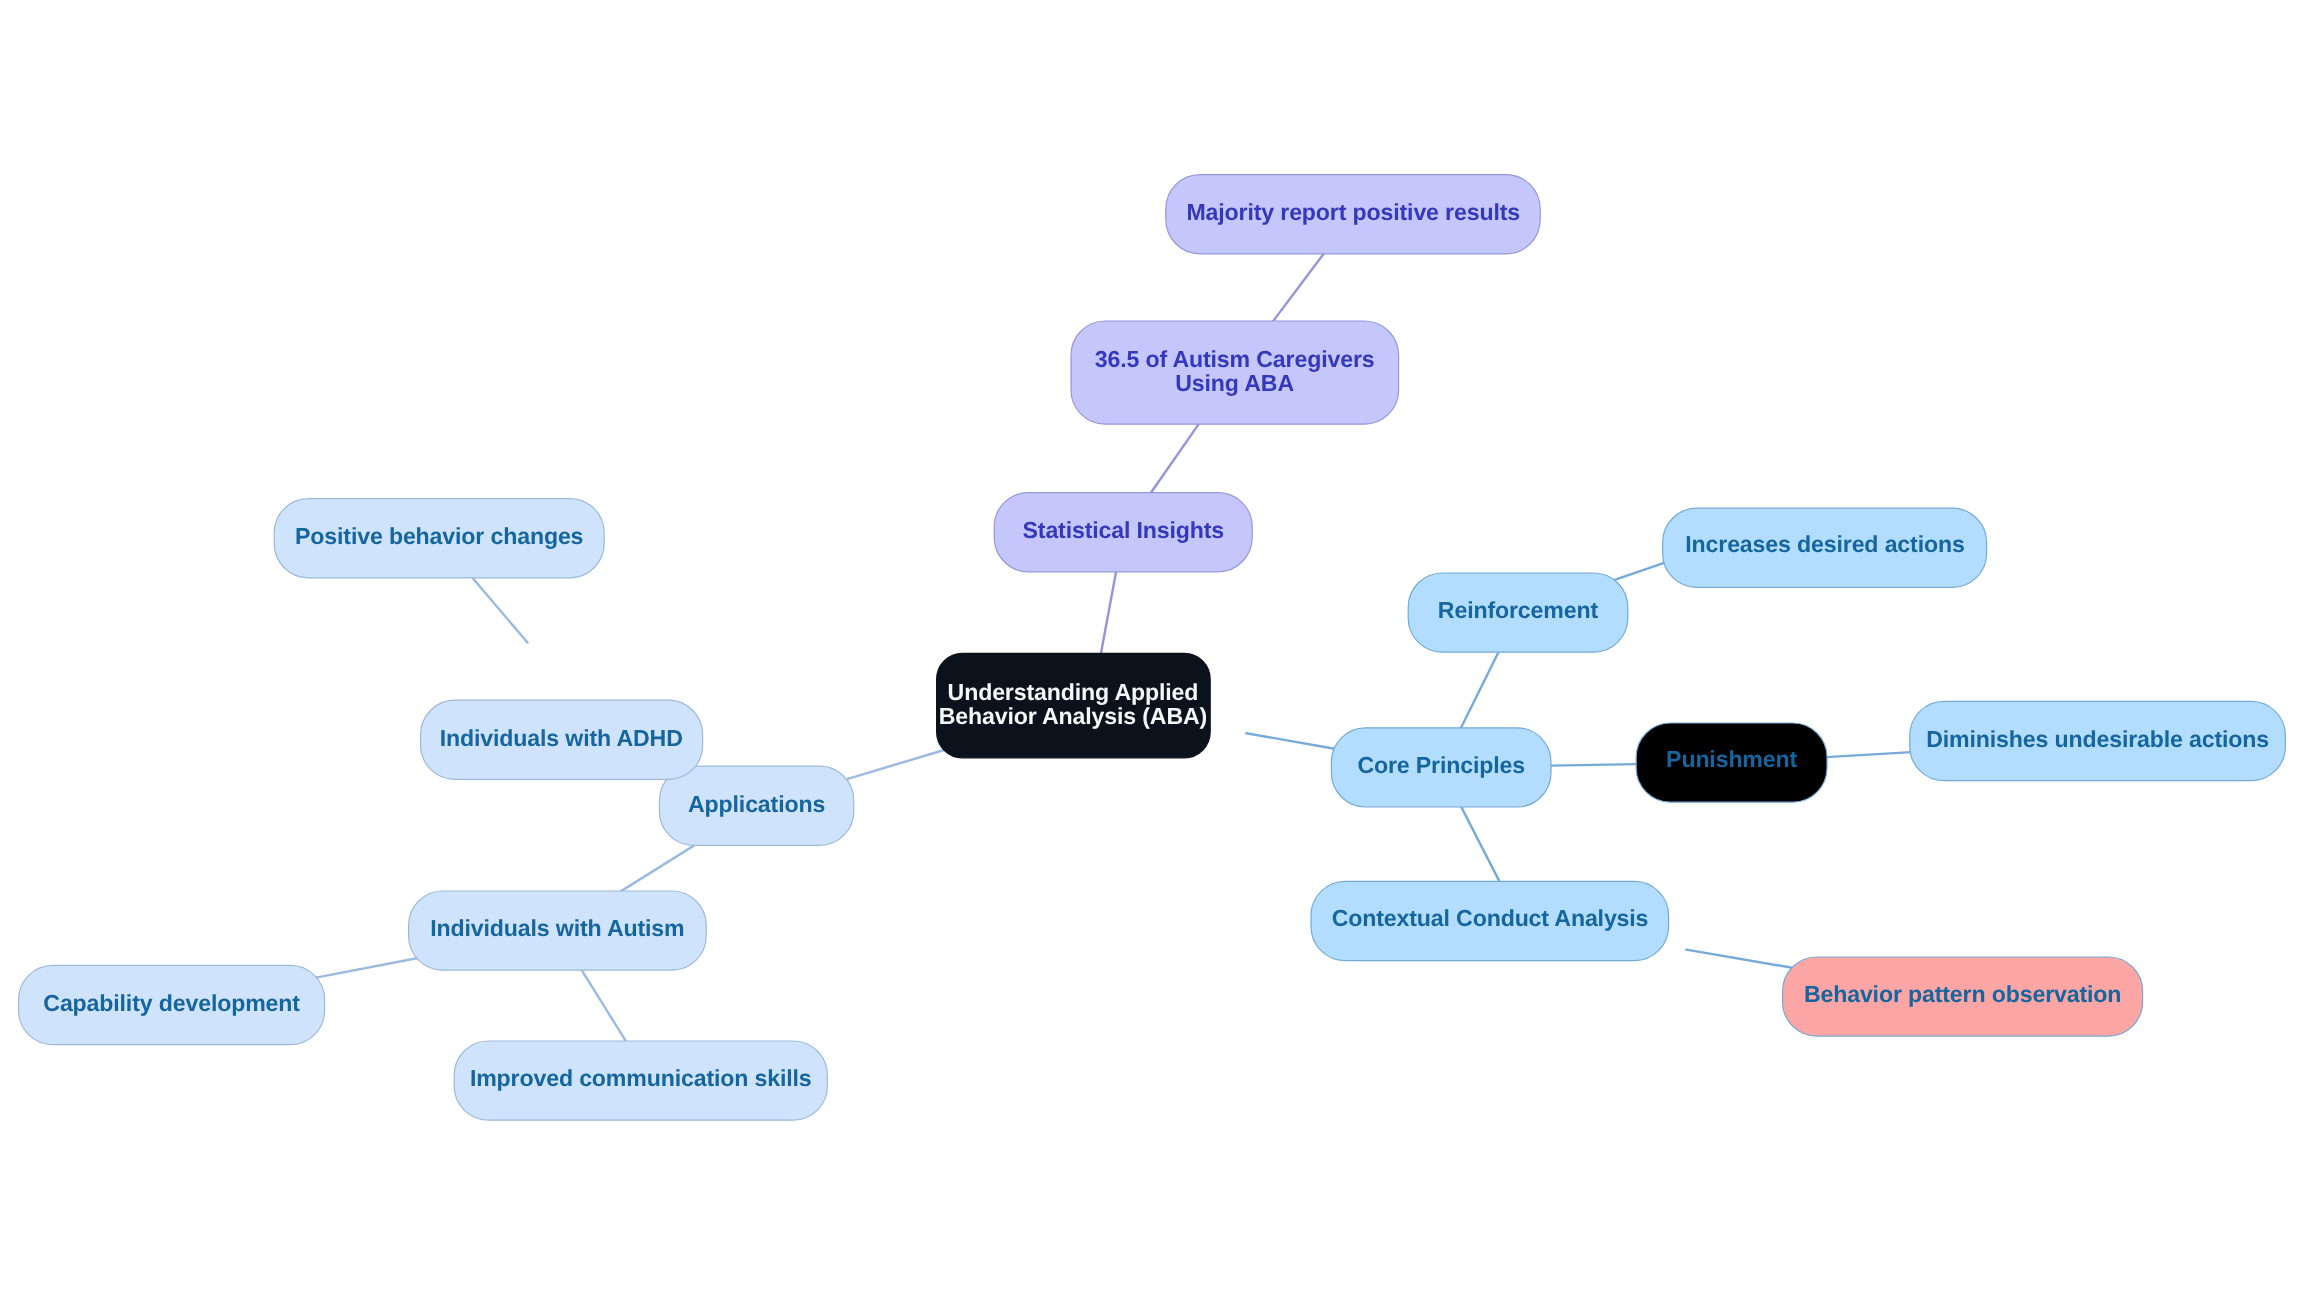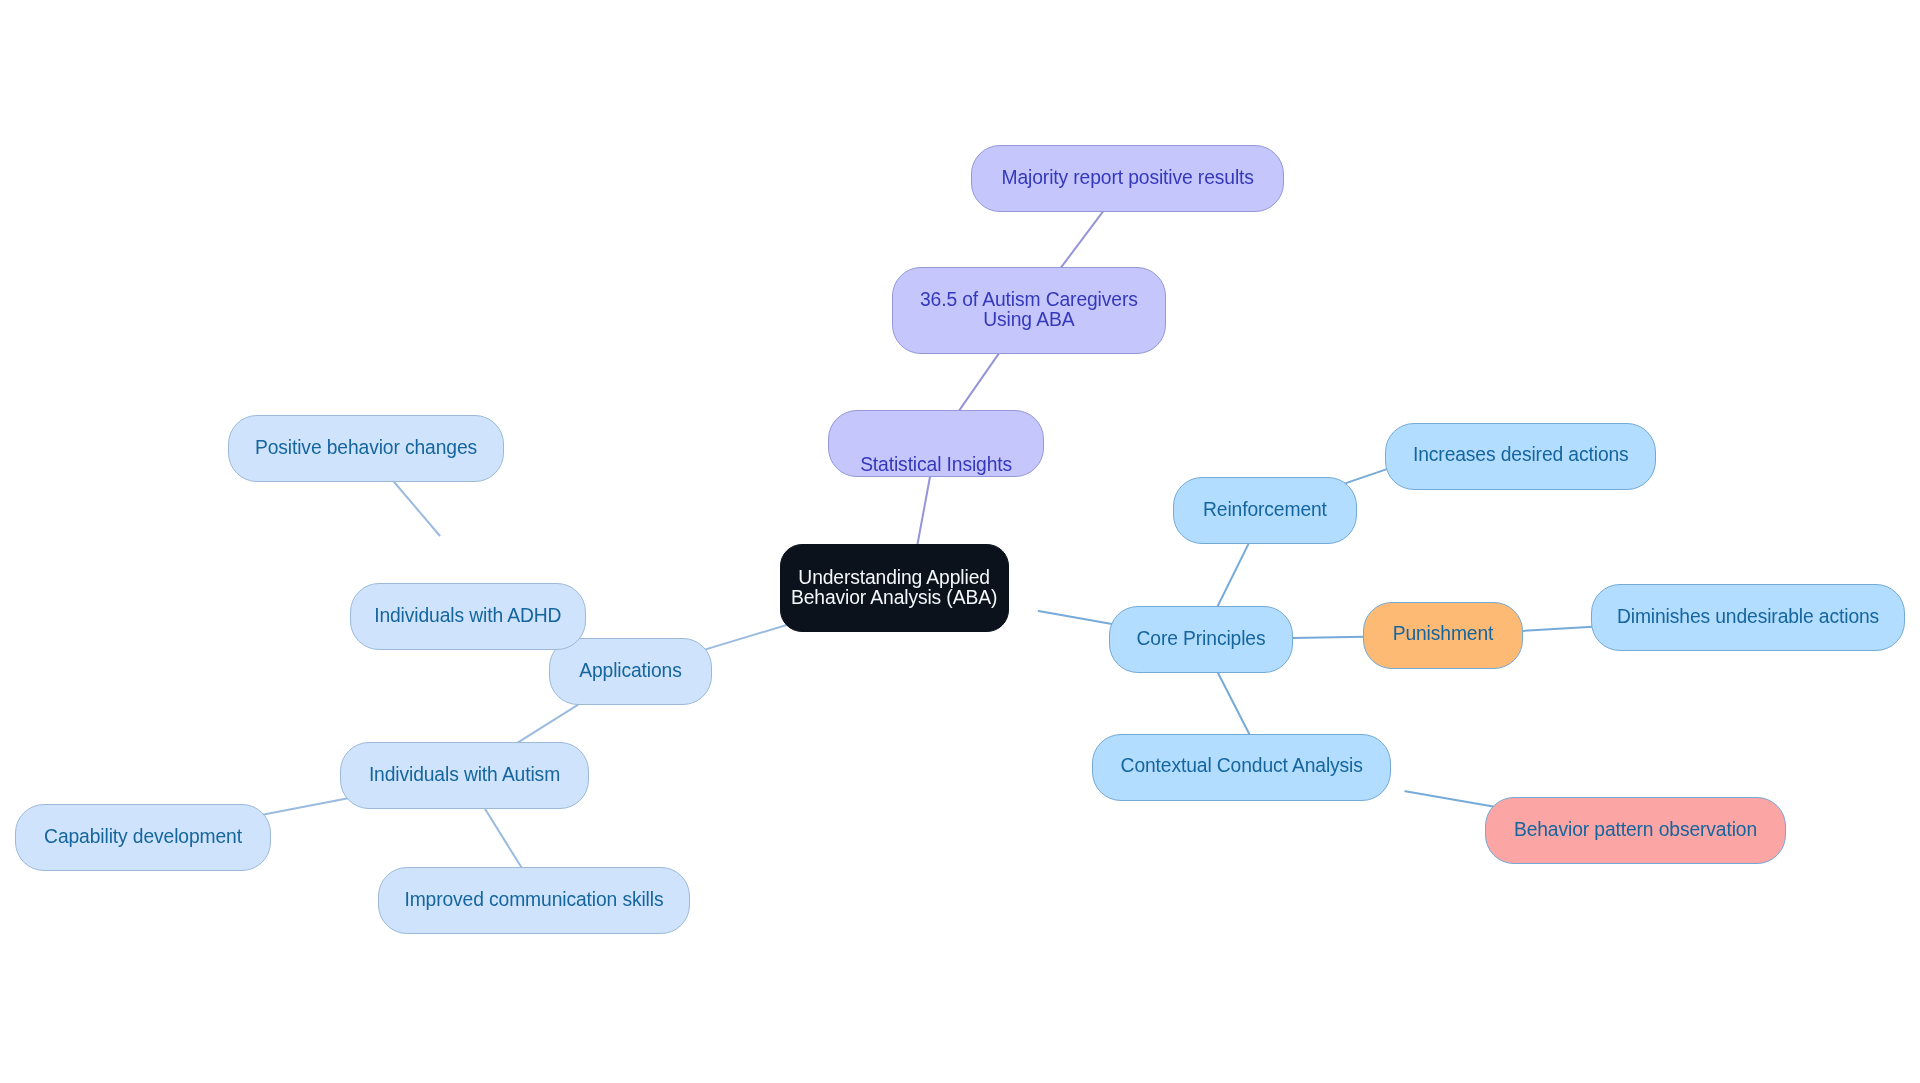--- a/index.html
+++ b/index.html
@@ -28,21 +28,21 @@
     position: absolute;
     box-sizing: border-box;
     display: flex;
     align-items: center;
     justify-content: center;
     text-align: center;
     font-family: "Liberation Sans", sans-serif;
     font-size: 19.3px;
     line-height: 19.9px;
     letter-spacing: -0.12px;
-    font-weight: 400;
+    font-weight: 700;
     border-style: solid;
     border-width: 1px;
     white-space: pre-line;
   }
   .node .label { display: block; transform: translateY(-0.7px); }
   .node.two-line .label { transform: translateY(0.45px); }
 </style>
 </head>
 <body>
 
@@ -66,21 +66,21 @@
       <path stroke="#9abbdf" d="M349.3 798.1 L261.2 815.1"></path>
       <path stroke="#9abbdf" d="M485.1 809.0 L521.7 867.8"></path>
     </g>
   </svg>
 
   <div class="node root two-line" style="left:779.6px; top:544.3px; width:229px; height:87.7px; border-radius:22px; background:#0b121b; border-color:#0b121b; color:#f5f8fb;">
     <span class="label">Understanding Applied
 Behavior Analysis (ABA)</span>
   </div>
 
-  <div class="node" style="left:828.0px; top:410.15px; width:216.2px; height:67.15px; border-radius:29px; background:#c5c7fc; border-color:#9597d9; color:#3538ba;align-items:flex-end;">
+  <div class="node" style="left:828.0px; top:410.15px; width:216.2px; height:67.15px; border-radius:29px; background:#c5c7fc; border-color:#9597d9; color:#3538ba;">
     <span class="label">Statistical Insights</span>
   </div>
 
   <div class="node two-line" style="left:891.8px; top:266.9px; width:274.1px; height:87.0px; border-radius:29px; background:#c5c7fc; border-color:#9597d9; color:#3538ba;">
     <span class="label">36.5 of Autism Caregivers
 Using ABA</span>
   </div>
 
   <div class="node" style="left:970.9px; top:145.0px; width:313.6px; height:67.15px; border-radius:29px; background:#c5c7fc; border-color:#9597d9; color:#3538ba;">
     <span class="label">Majority report positive results</span>
@@ -91,21 +91,21 @@
   </div>
 
   <div class="node" style="left:1173.0px; top:477.2px; width:183.9px; height:67.2px; border-radius:29px; background:#b3ddff; border-color:#74aad6; color:#15659e;align-items:center;">
     <span class="label">Reinforcement</span>
   </div>
 
   <div class="node" style="left:1385.3px; top:389.7px; width:271.0px; height:67.2px; border-radius:29px; background:#b3ddff; border-color:#74aad6; color:#15659e;margin-top:33px;">
     <span class="label">Increases desired actions</span>
   </div>
 
-  <div class="node" style="left:1363.3px; top:601.8px; width:159.4px; height:67.2px; border-radius:29px; background:#fdba74; border-color:#74aad6; color:#15659e;">
+  <div class="node" style="left:1363.3px; top:601.8px; width:159.4px; height:67.2px; border-radius:29px; background:#000000; border-color:#74aad6; color:#15659e;">
     <span class="label">Punishment</span>
   </div>
 
   <div class="node" style="left:1591.1px; top:584.3px; width:313.9px; height:67.2px; border-radius:29px; background:#b3ddff; border-color:#74aad6; color:#15659e;">
     <span class="label">Diminishes undesirable actions</span>
   </div>
 
   <div class="node" style="left:1092px; top:733.8px; width:299.4px; height:67.2px; border-radius:29px; background:#b3ddff; border-color:#74aad6; color:#15659e;">
     <span class="label">Contextual Conduct Analysis</span>
   </div>

